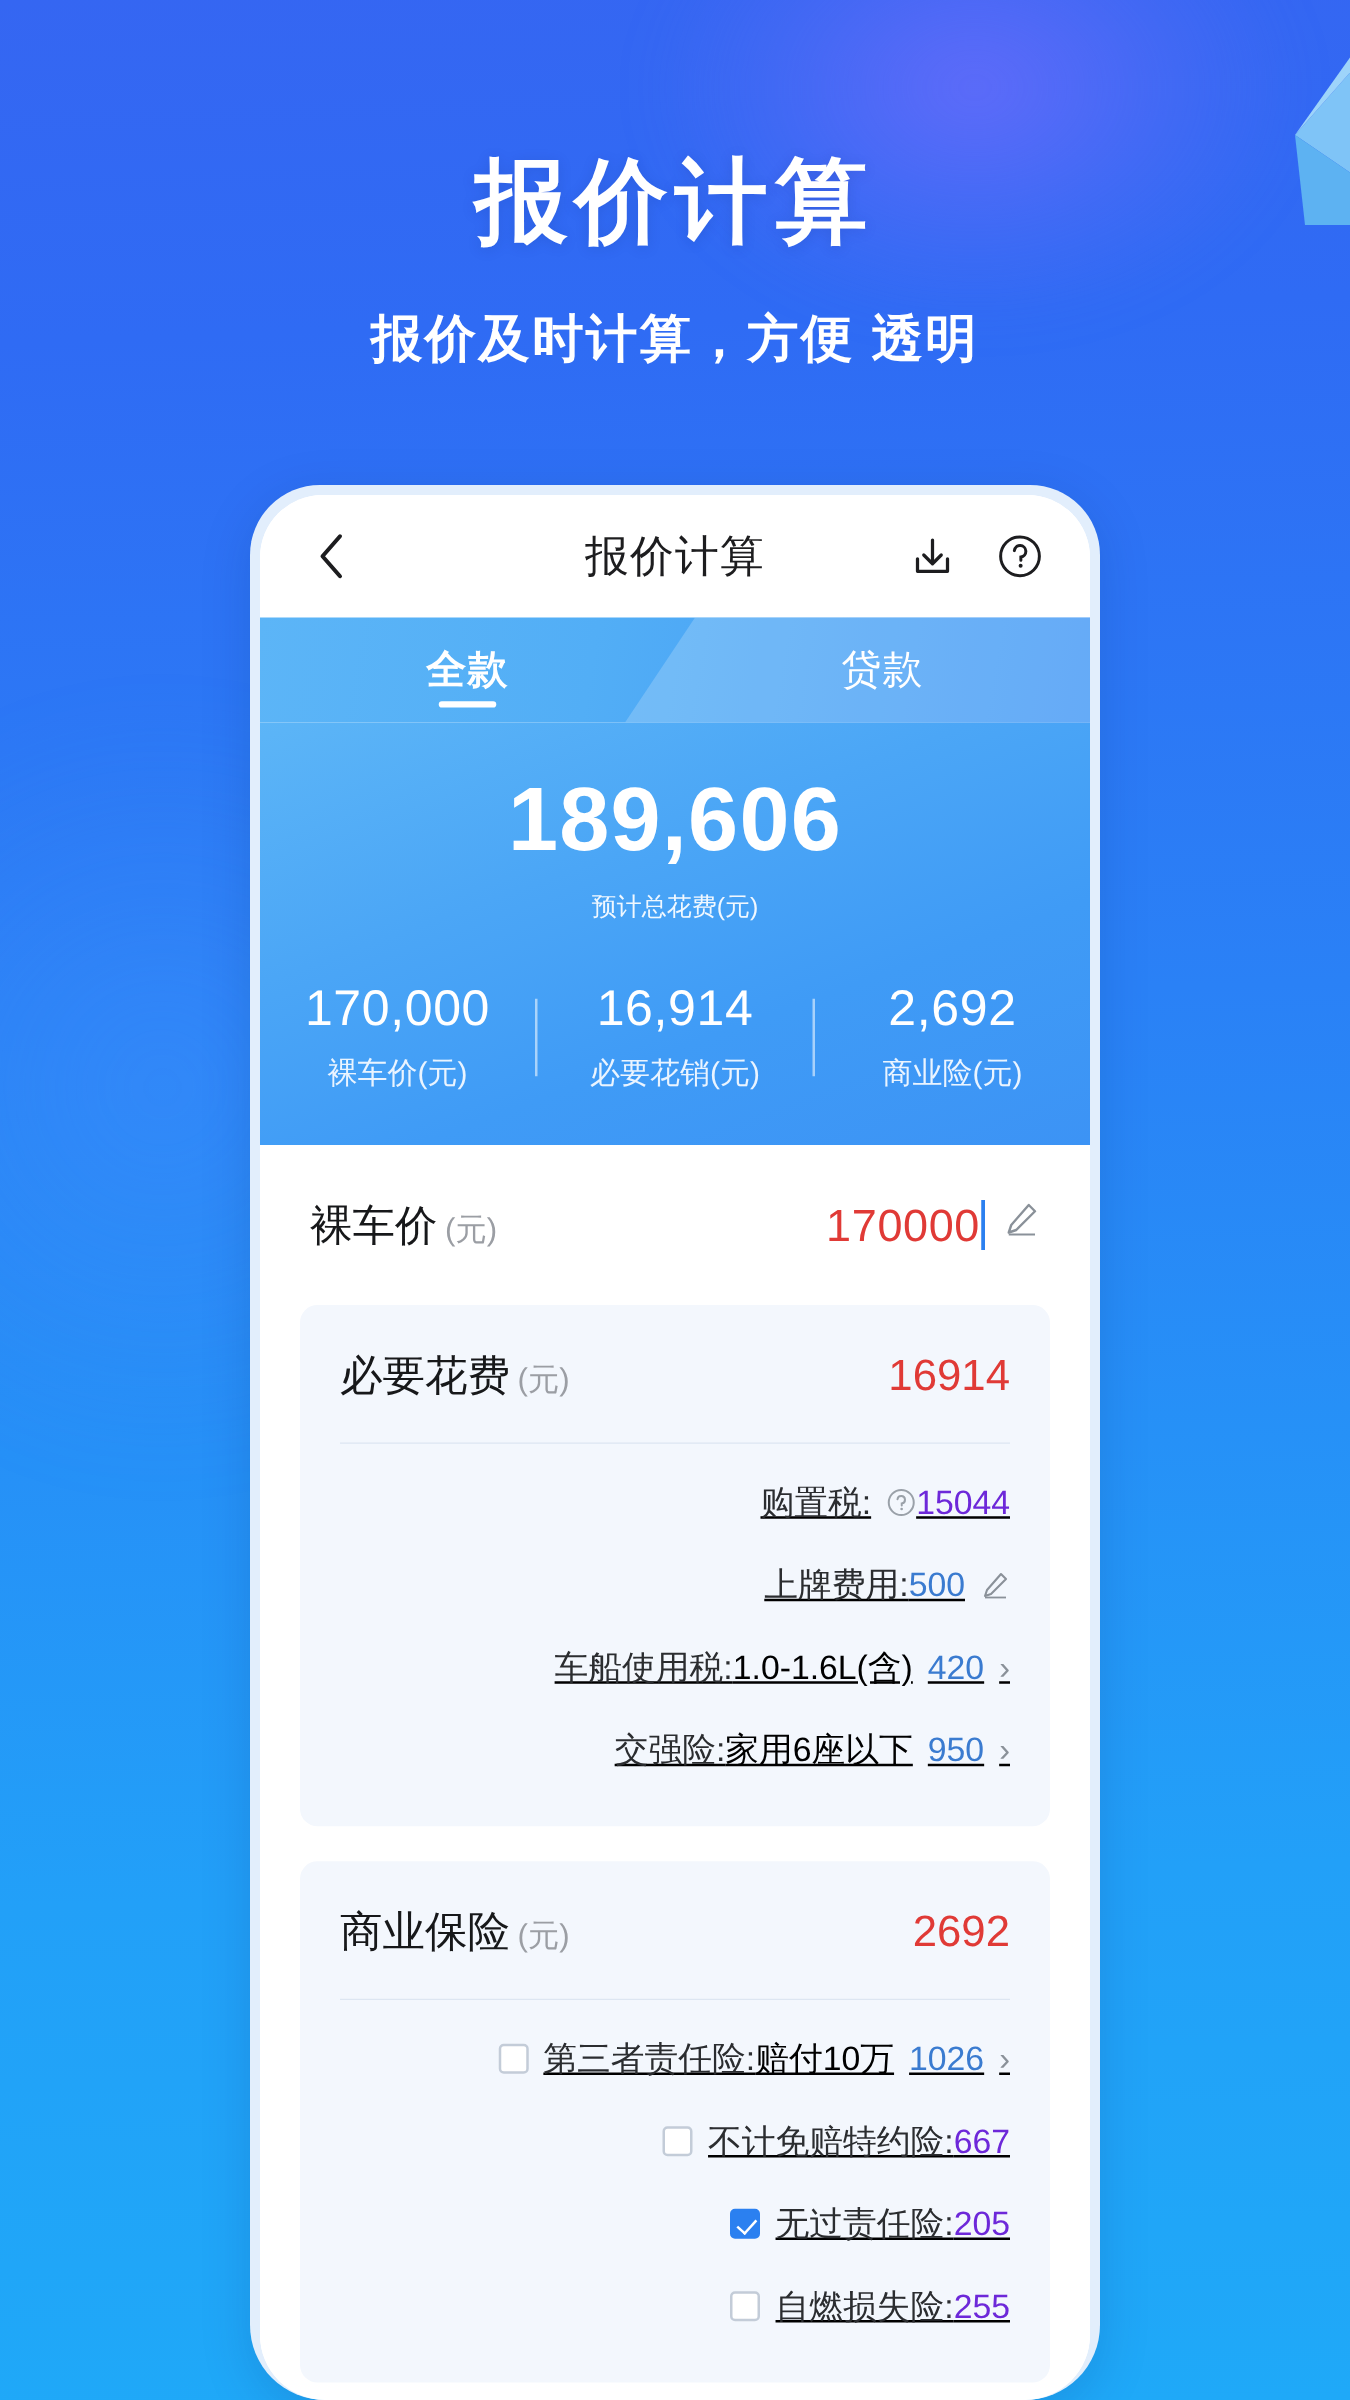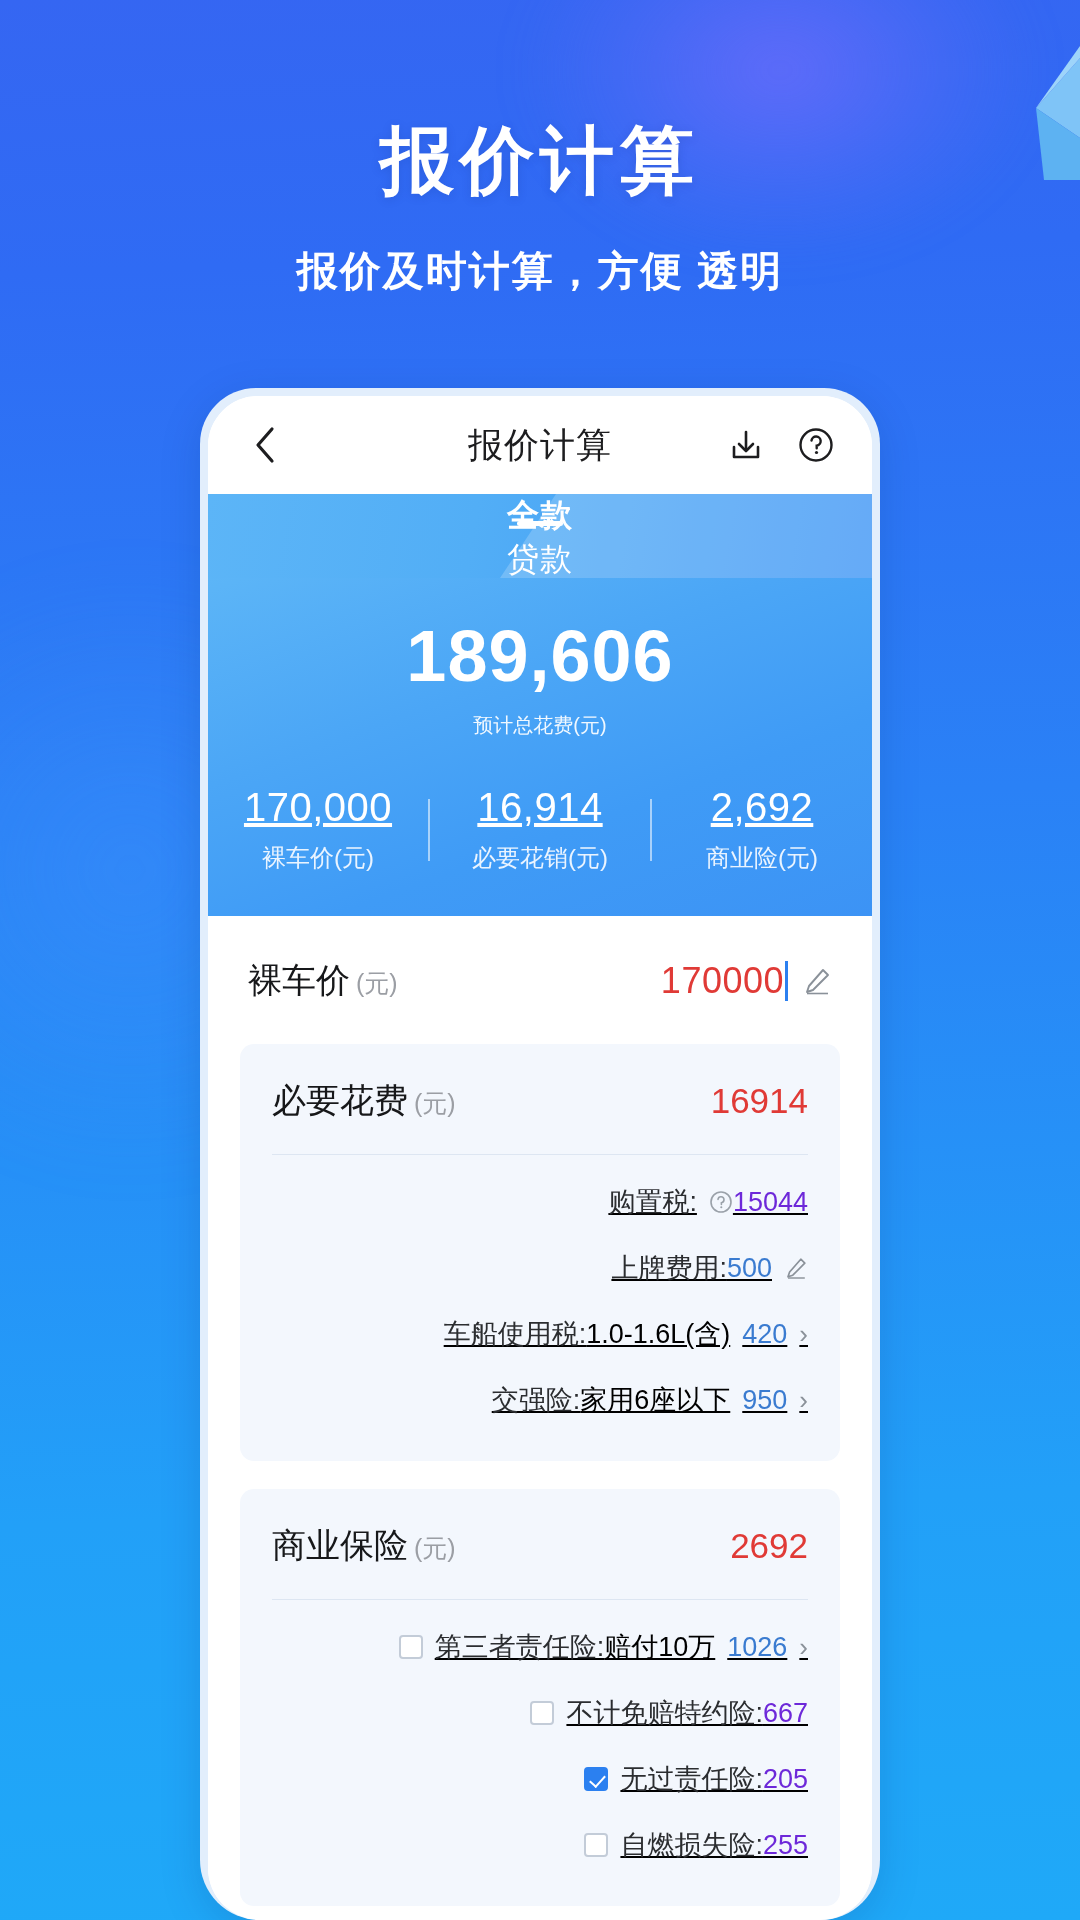--- a/index.html
+++ b/index.html
@@ -64,52 +64,52 @@
   .tabs {
     position:relative; height:84px;
     background:linear-gradient(100deg,#5cb5f7 0%, #52aef6 40%, #3f96f5 100%);
     overflow:hidden;
   }
   .tab-slant {
     position:absolute; right:0; top:0; width:372px; height:100%;
     background:rgba(255,255,255,.20);
     clip-path:polygon(56px 0, 100% 0, 100% 100%, 0 100%);
   }
-  .tabrow { position:relative; display:flex; height:100%;flex-direction:column; }
+  .tabrow { position:relative; display:flex; height:100%; }
   .tab { flex:1; display:flex; flex-direction:column; align-items:center; justify-content:center; position:relative; }
   .tab span.lbl { font-size:32px; color:#ffffff; letter-spacing:1px; }
   .tab.active span.lbl { font-weight:bold; }
   .tab-underline {
     position:absolute; bottom:12px; width:46px; height:5px;
     background:#fff; border-radius:3px;
   }
 
   
   .hero {
     background:linear-gradient(160deg,#5cb5f7 0%, #4ba6f6 36%, #3f9bf6 66%, #3c93f5 100%);
     padding:42px 0 42px 0;
   }
   .hero-total { text-align:center; font-size:72px; font-weight:bold; color:#fff; letter-spacing:1px; line-height:1; }
   .hero-total-label { text-align:center; font-size:20px; color:#f0f8ff; margin-top:20px; }
   .hero-cols { display:flex; margin-top:46px; }
   .hero-col { flex:1; text-align:center; position:relative; }
-  .hero-col .v { font-size:40px; color:#ffffff; letter-spacing:.5px;text-decoration:underline; }
+  .hero-col .v { font-size:40px; color:#ffffff; letter-spacing:.5px; }
   .hero-col .k { font-size:24px; color:#eaf4ff; margin-top:12px; }
   .hero-div { width:2px; height:62px; background:rgba(255,255,255,.55); align-self:center; }
 
   
   .body-area { background:#fff; }
   .row-bare {
     display:flex; align-items:center; justify-content:space-between;
     padding:42px 40px 40px 40px;
     gap:32px;
   }
   .row-bare .lab { font-size:34px; color:#17181a; }
   .row-bare .lab .unit { font-size:25px; color:#9b9ea4; margin-left:6px; }
-  .row-bare .right { display:flex; align-items:center; }
+  .row-bare .right { display:flex; }
   .row-bare .val { font-size:36px; color:#e03a36; letter-spacing:.5px; }
   .caret { display:inline-block; width:3px; height:40px; background:#2b80f0; margin-left:1px; }
 
   
   .card {
     margin:0 32px 28px 32px; background:#f3f7fd; border-radius:14px;
     padding:34px 0 28px 0;
   }
   .card-head {
     display:flex; align-items:center; justify-content:space-between;

